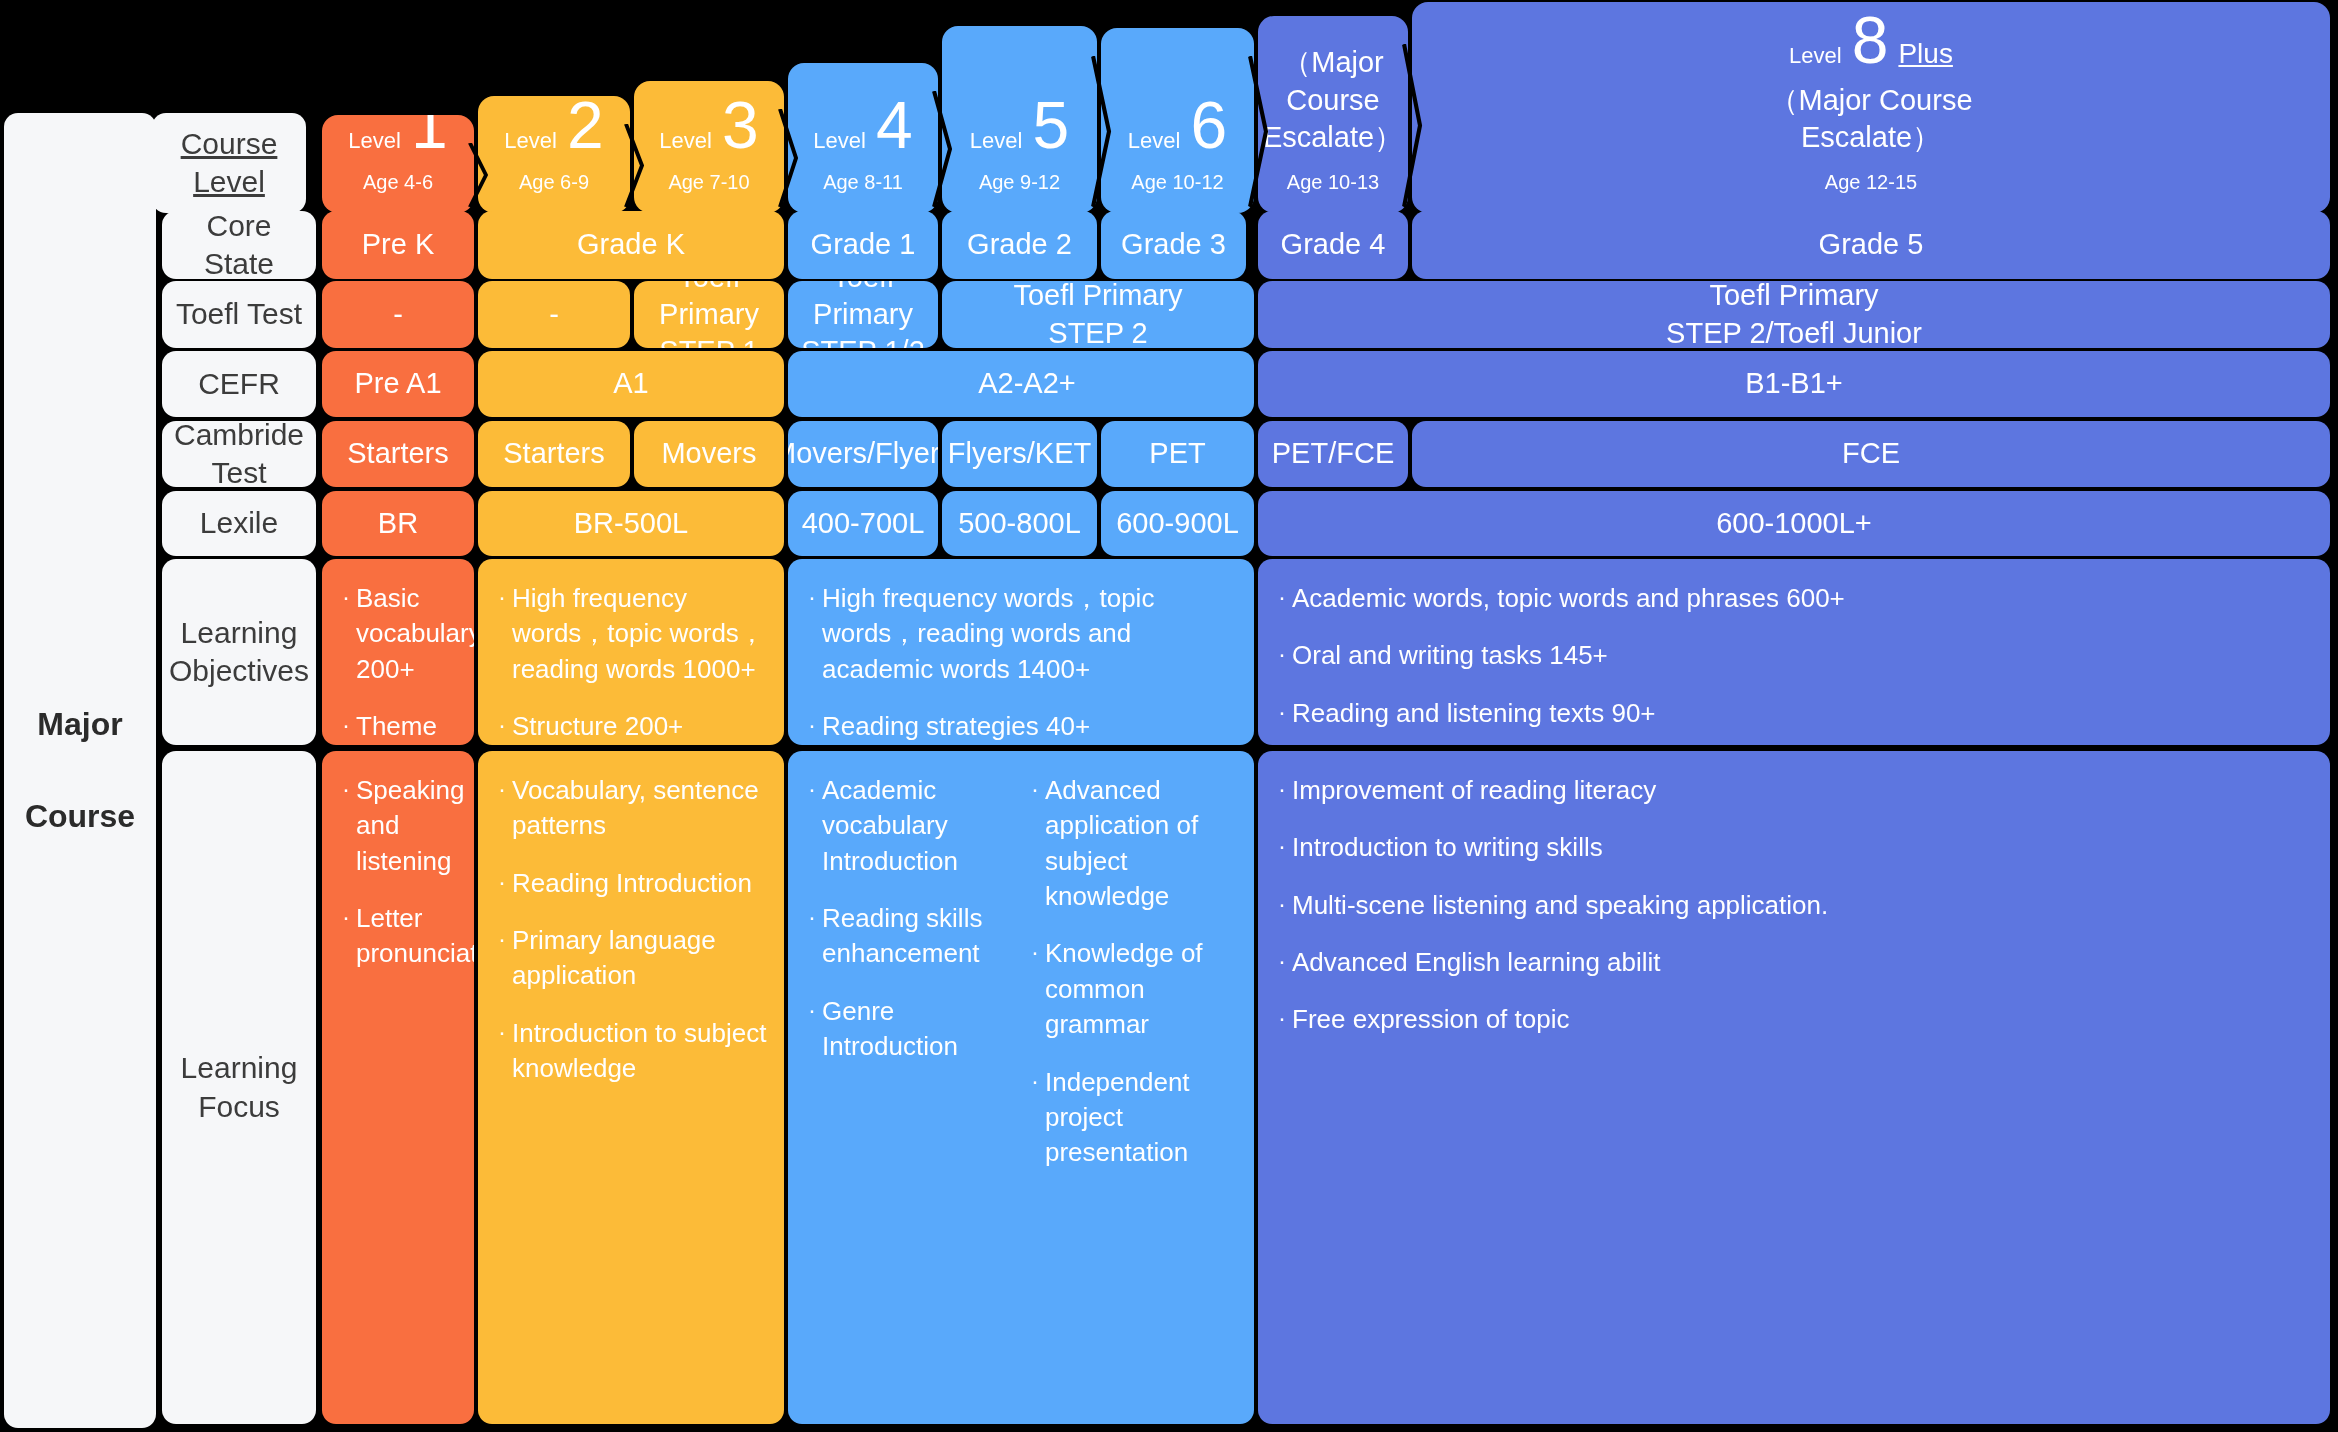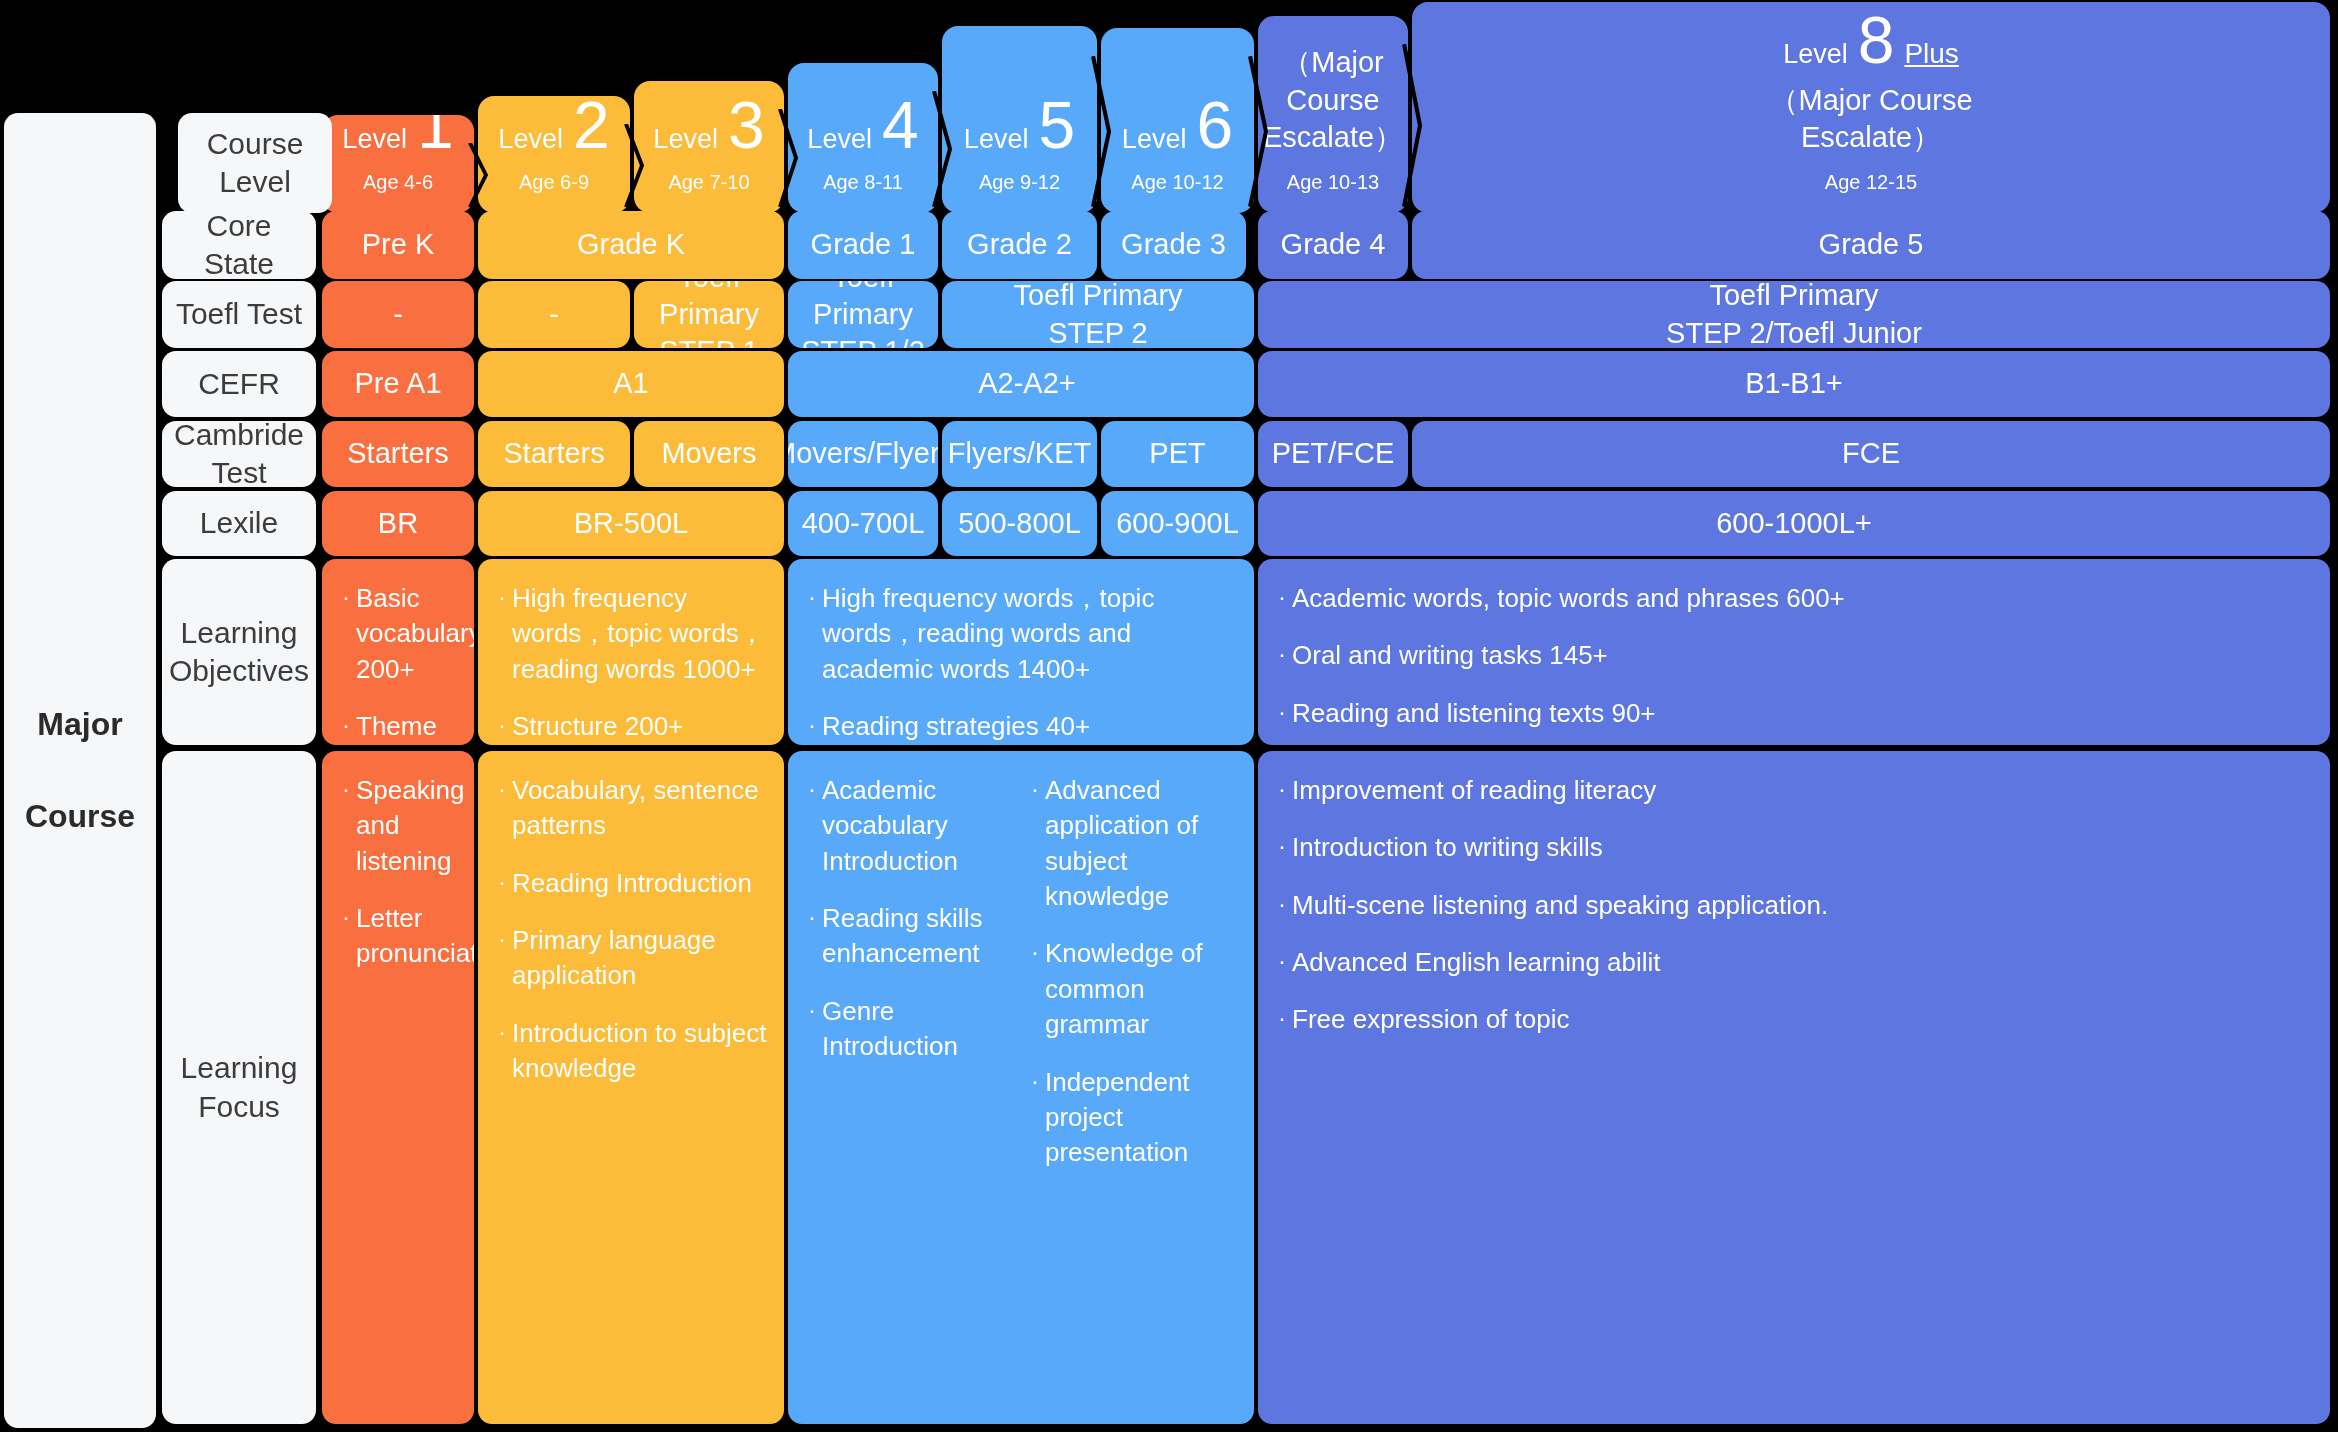--- a/index.html
+++ b/index.html
@@ -60,21 +60,21 @@
     justify-content: flex-end;
     padding: 0 10px 0 10px;
   }
   .hdr .lvline {
     display: flex;
     align-items: baseline;
     justify-content: center;
     gap: 10px;
     white-space: nowrap;
   }
-  .hdr .lv-word { font-size: 27px; }
+  .hdr .lv-word { font-size: 22px; }
   .hdr .lv-num  { font-size: 66px; font-weight: 400; line-height: .95; }
   .hdr .lv-plus { font-size: 28px; text-decoration: underline; }
   .hdr .hdr-sub {
     font-size: 20px;
     margin-top: 12px;
     line-height: 1.3;
     text-align: center;
   }
   .hdr .hdr-note {
     font-size: 29px;
@@ -236,21 +236,21 @@
         </svg>
       </div>
       <div class="notch" style="left: 1396px; top: 44px; height: 163px;">
         <svg viewBox="0 0 30 100" preserveAspectRatio="none">
           <path d="M8 0 L24 50 L8 100" fill="none" stroke="#000" stroke-width="4"></path>
         </svg>
       </div>
     </div>
 
   <div id="grid">
-      <div class="cell label" style="left: 178px; top: 113px; width: 154px; height: 100px; flex-direction: column;">
+      <div class="cell label" style="left: 152px; top: 113px; width: 154px; height: 100px; flex-direction: column; text-decoration: underline;">
         <div>Course Level</div>
       </div>
       <div class="cell label" style="left: 162px; top: 211px; width: 154px; height: 68px; flex-direction: column;">
         <div>Common Core</div>
         <div>State Standars</div>
       </div>
       <div class="cell c-orange" style="left: 322px; top: 211px; width: 152px; height: 68px; flex-direction: column;">
         <div>Pre K</div>
       </div>
       <div class="cell c-yellow" style="left: 478px; top: 211px; width: 306px; height: 68px; flex-direction: column;">

